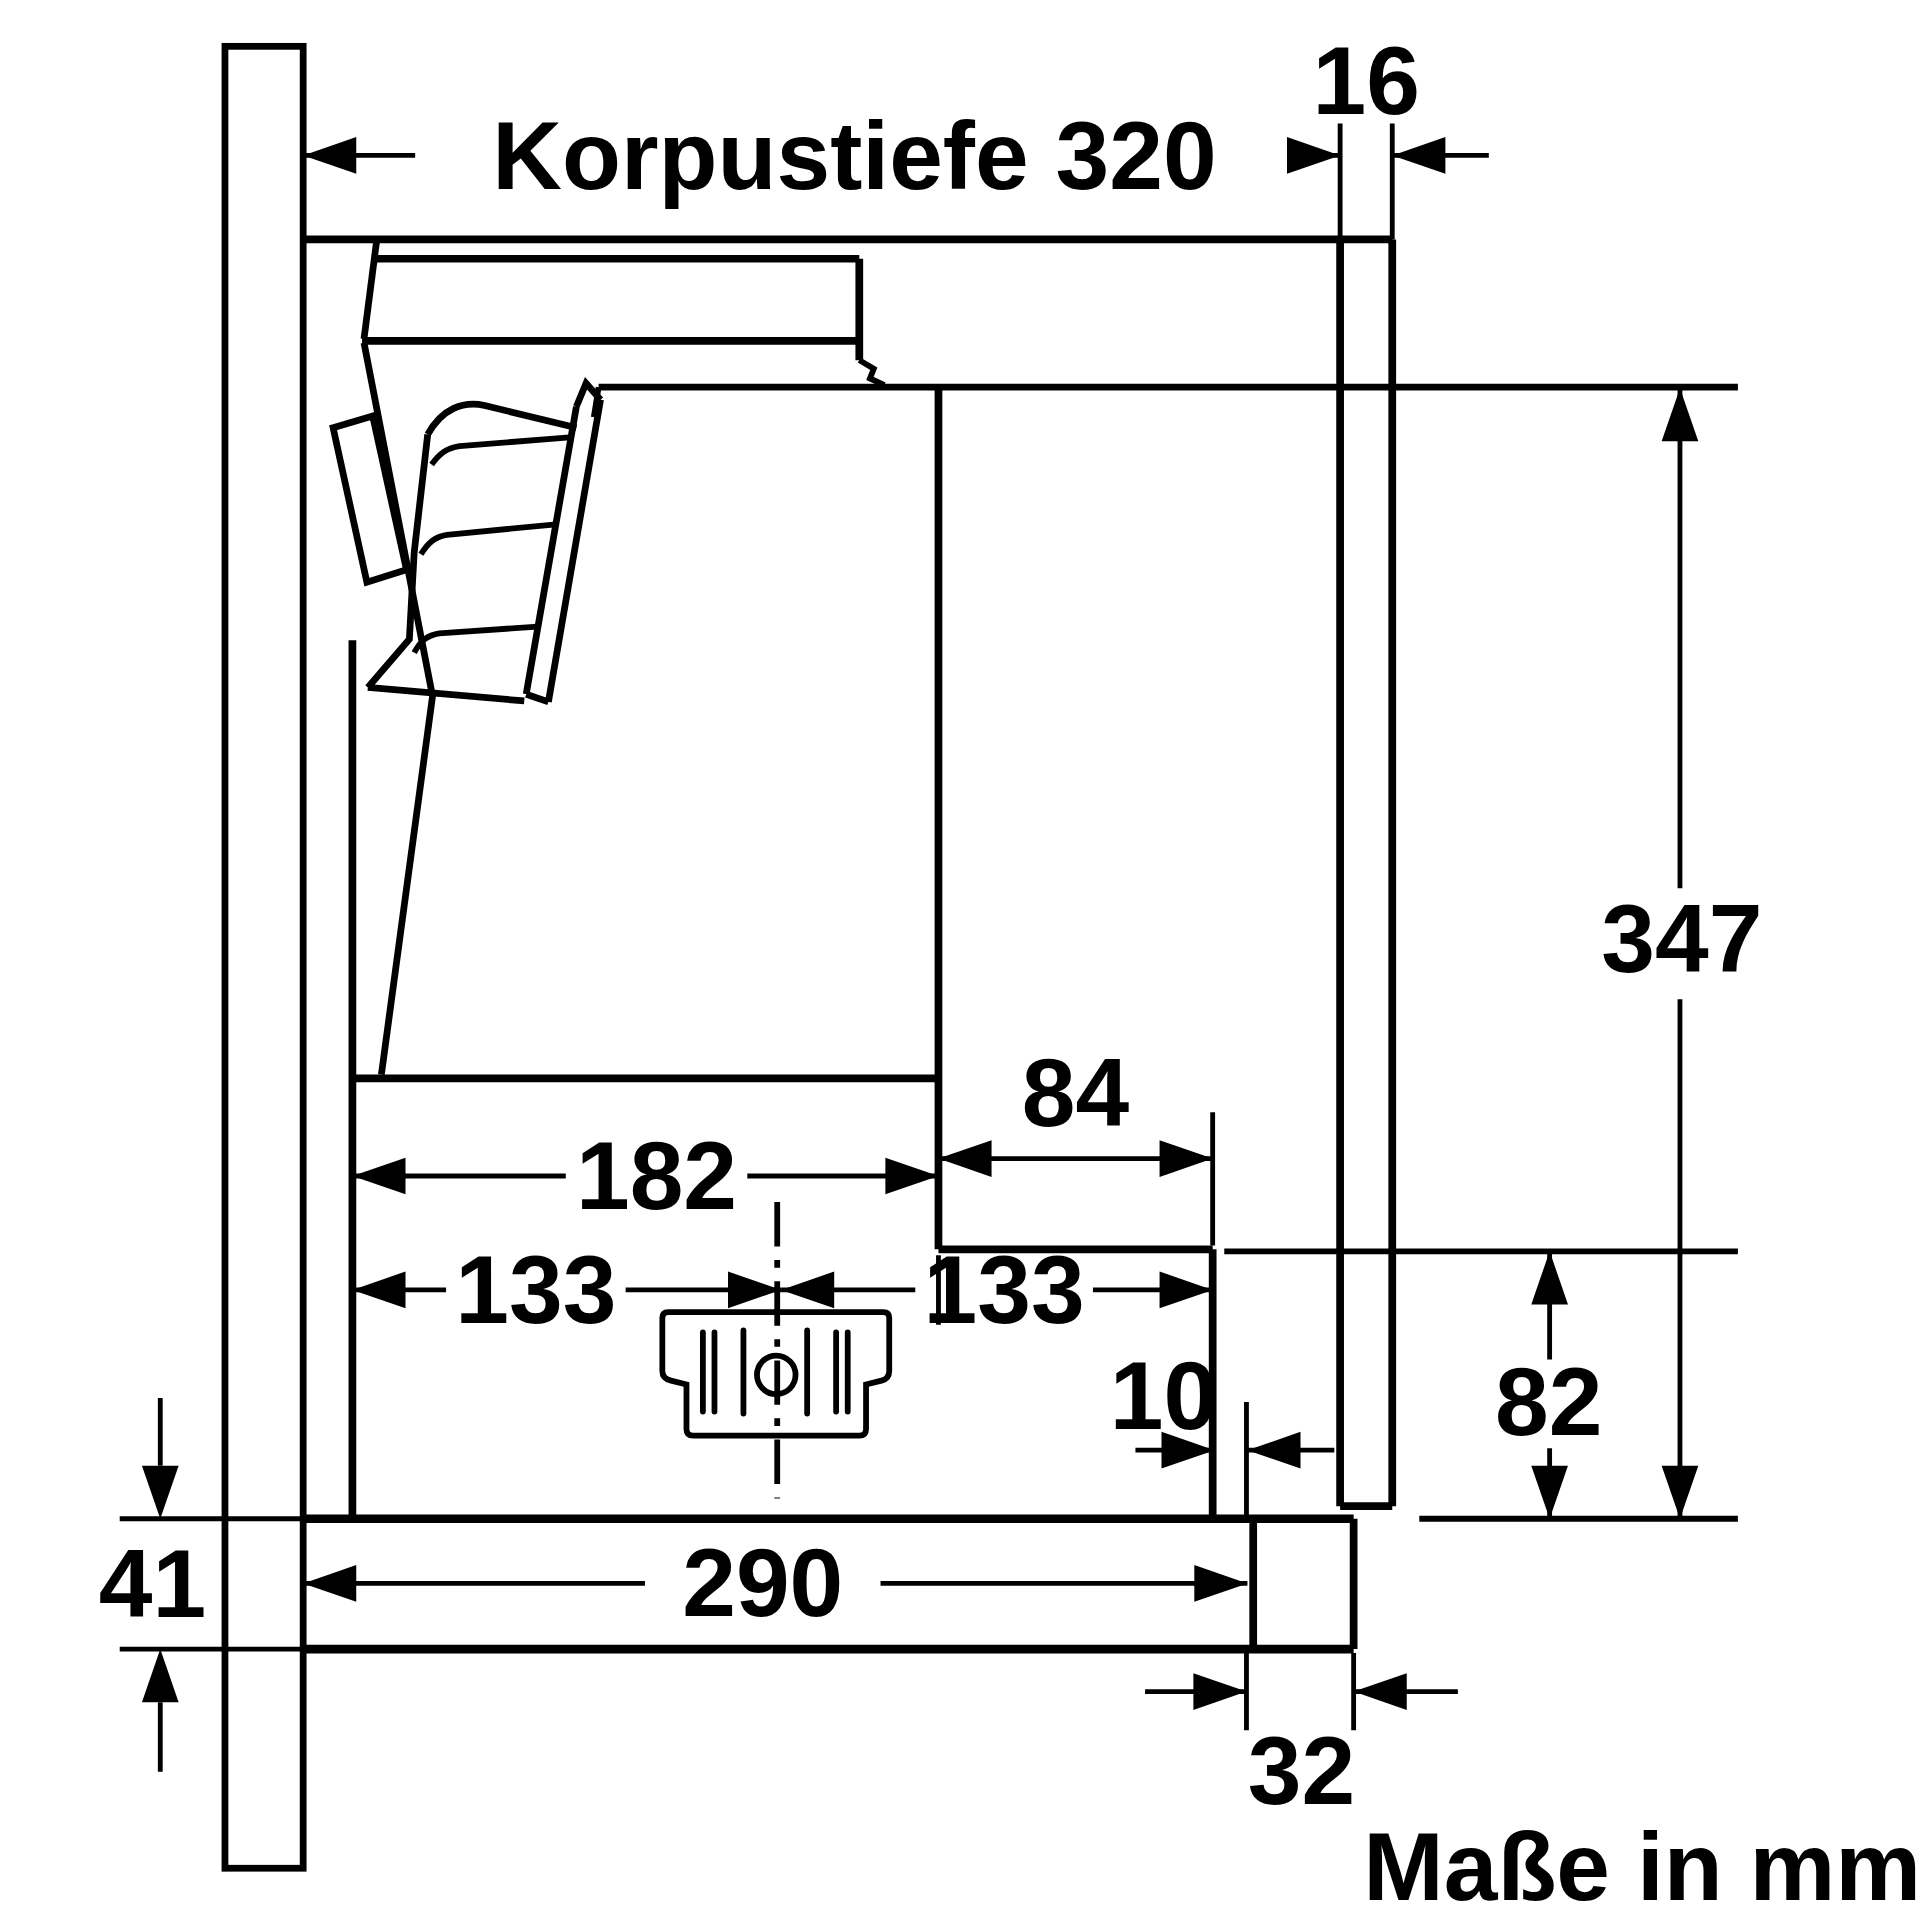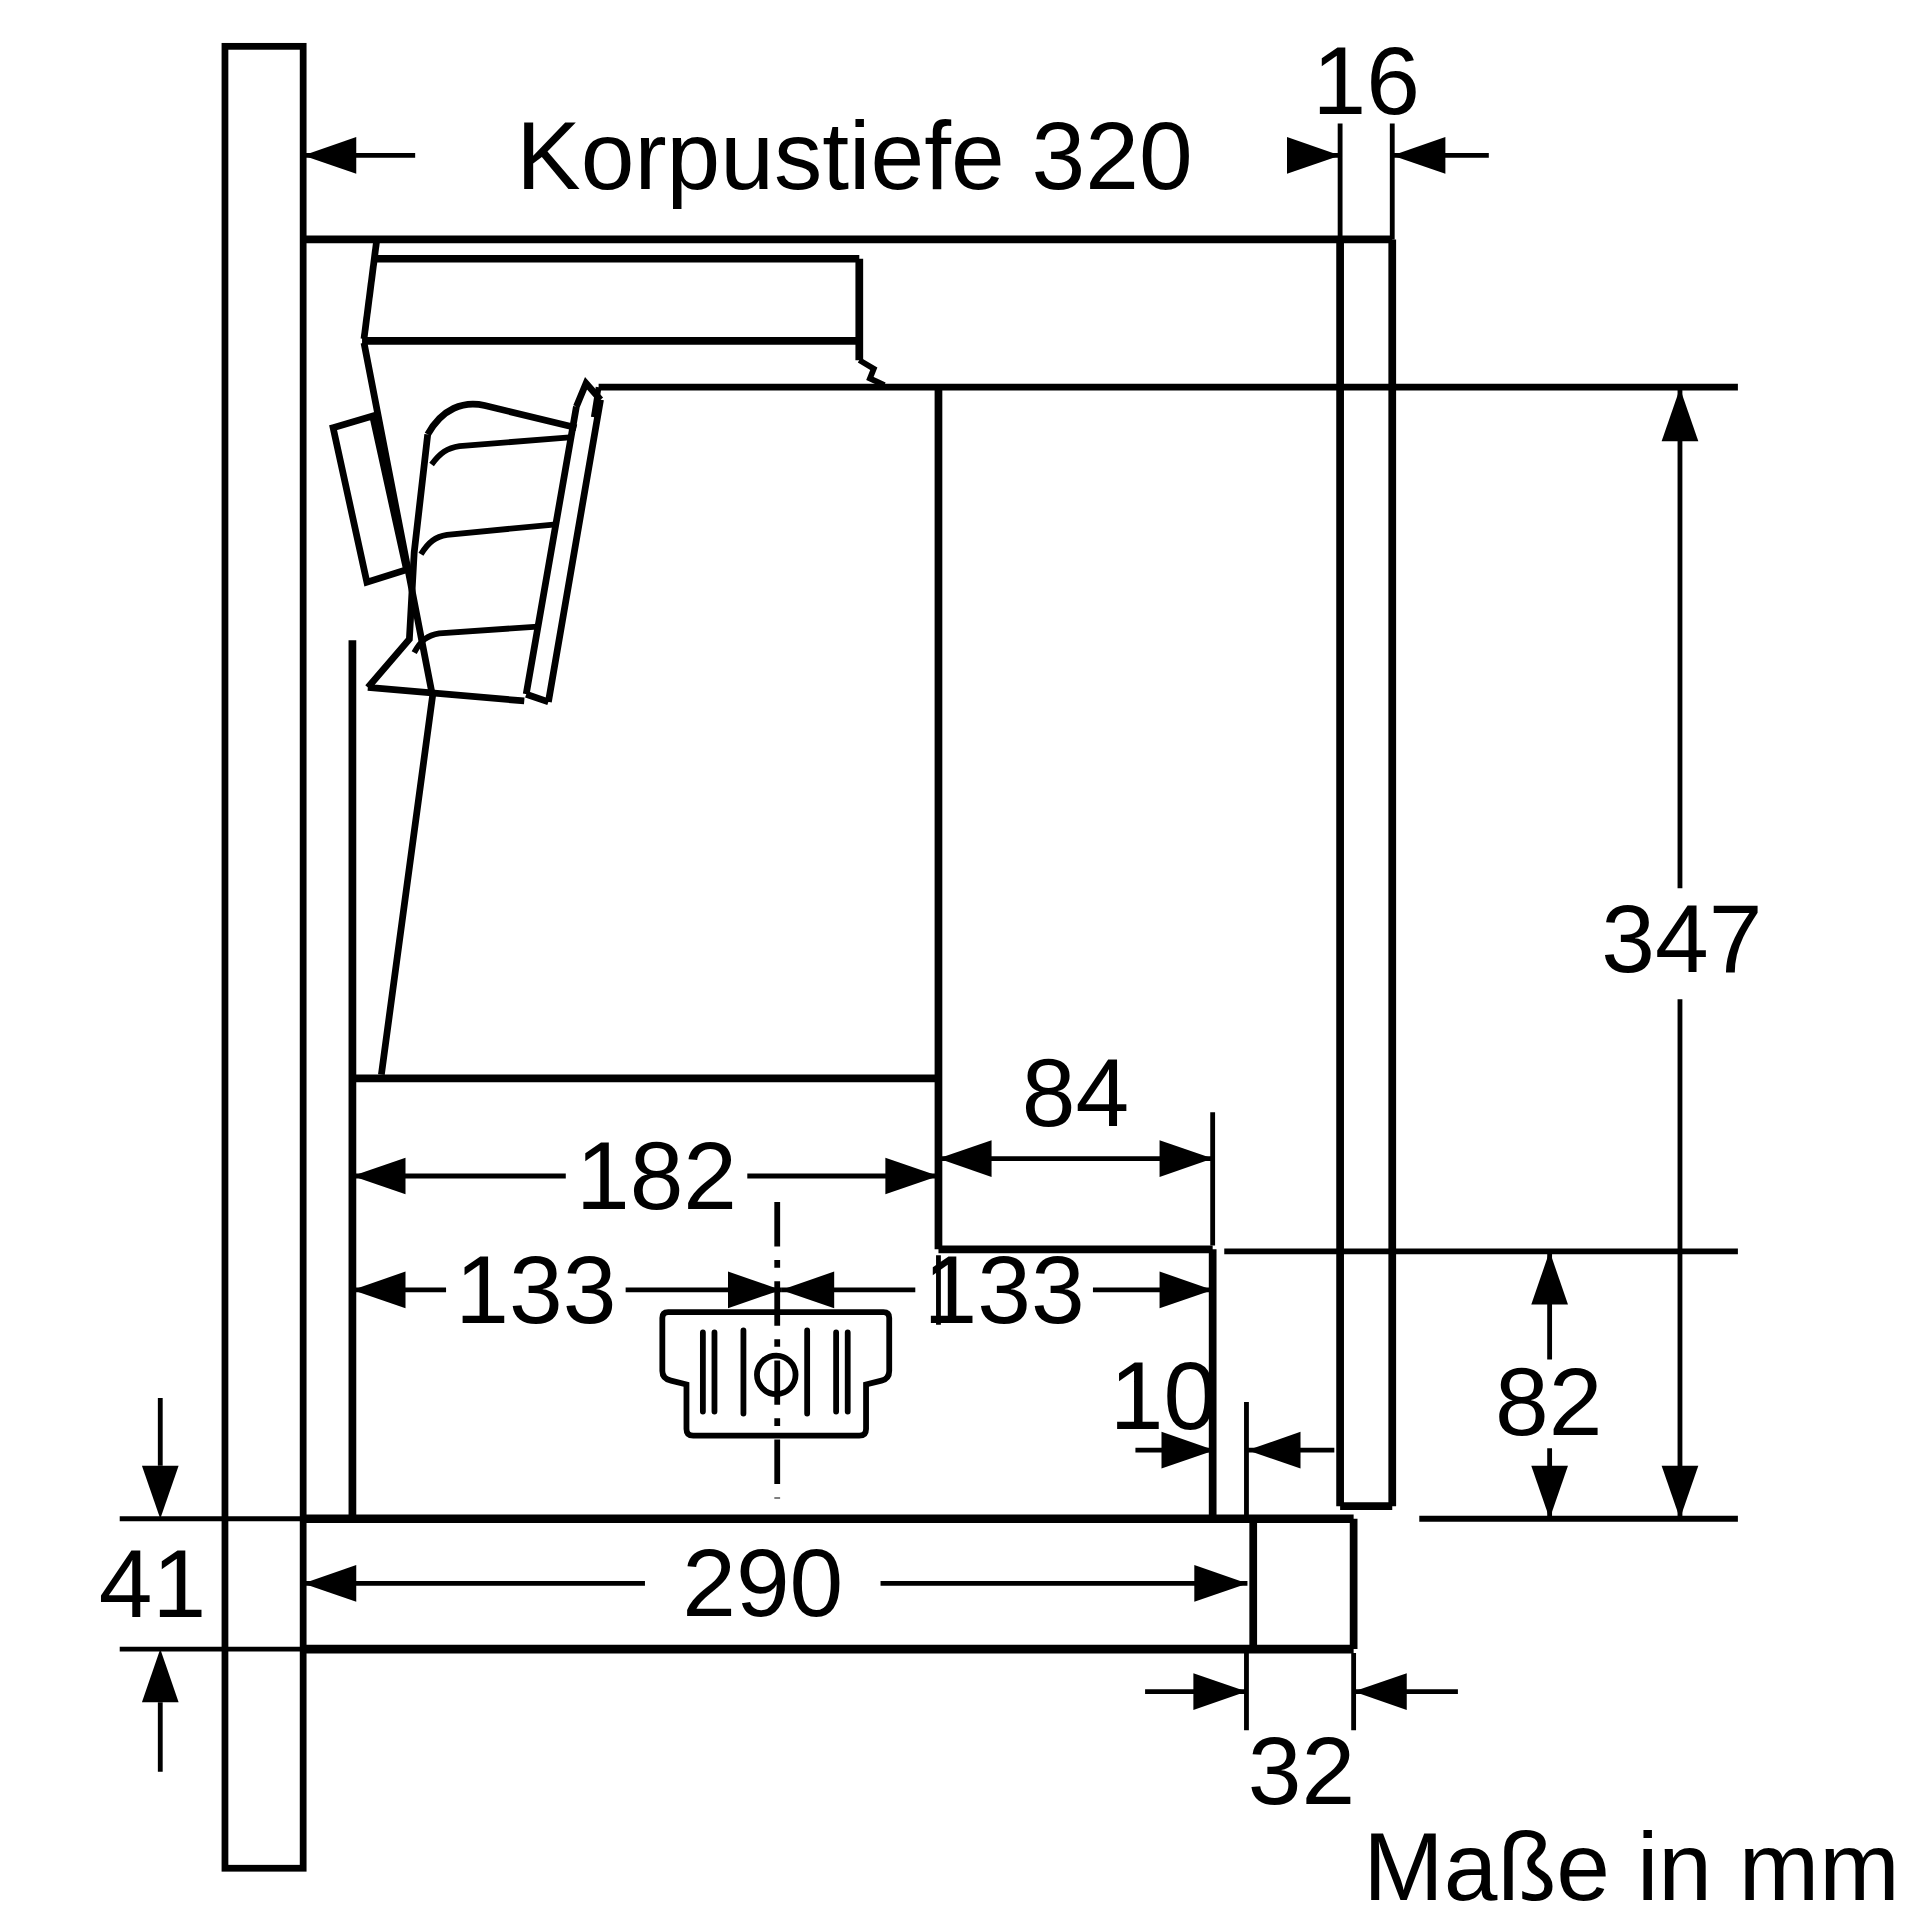--- a/index.html
+++ b/index.html
@@ -7,20 +7,21 @@
     padding: 0;
     background: #ffffff;
     font-family: "Liberation Sans", sans-serif;
   }
   .stage {
     position: relative;
     width: 1931px;
     height: 1931px;
     background: #15803d;
     overflow: hidden;
+    font-weight: bold;
   }
   svg { display: block; }
   .outline  { stroke: #000; fill: none; }
   .dimline  { stroke: #000; fill: none; }
   .arrow    { fill: #000; stroke: none; }
   .dimtext  {
     fill: #000;
     font-family: "Liberation Sans", sans-serif;
     font-size: 100px;
   }

